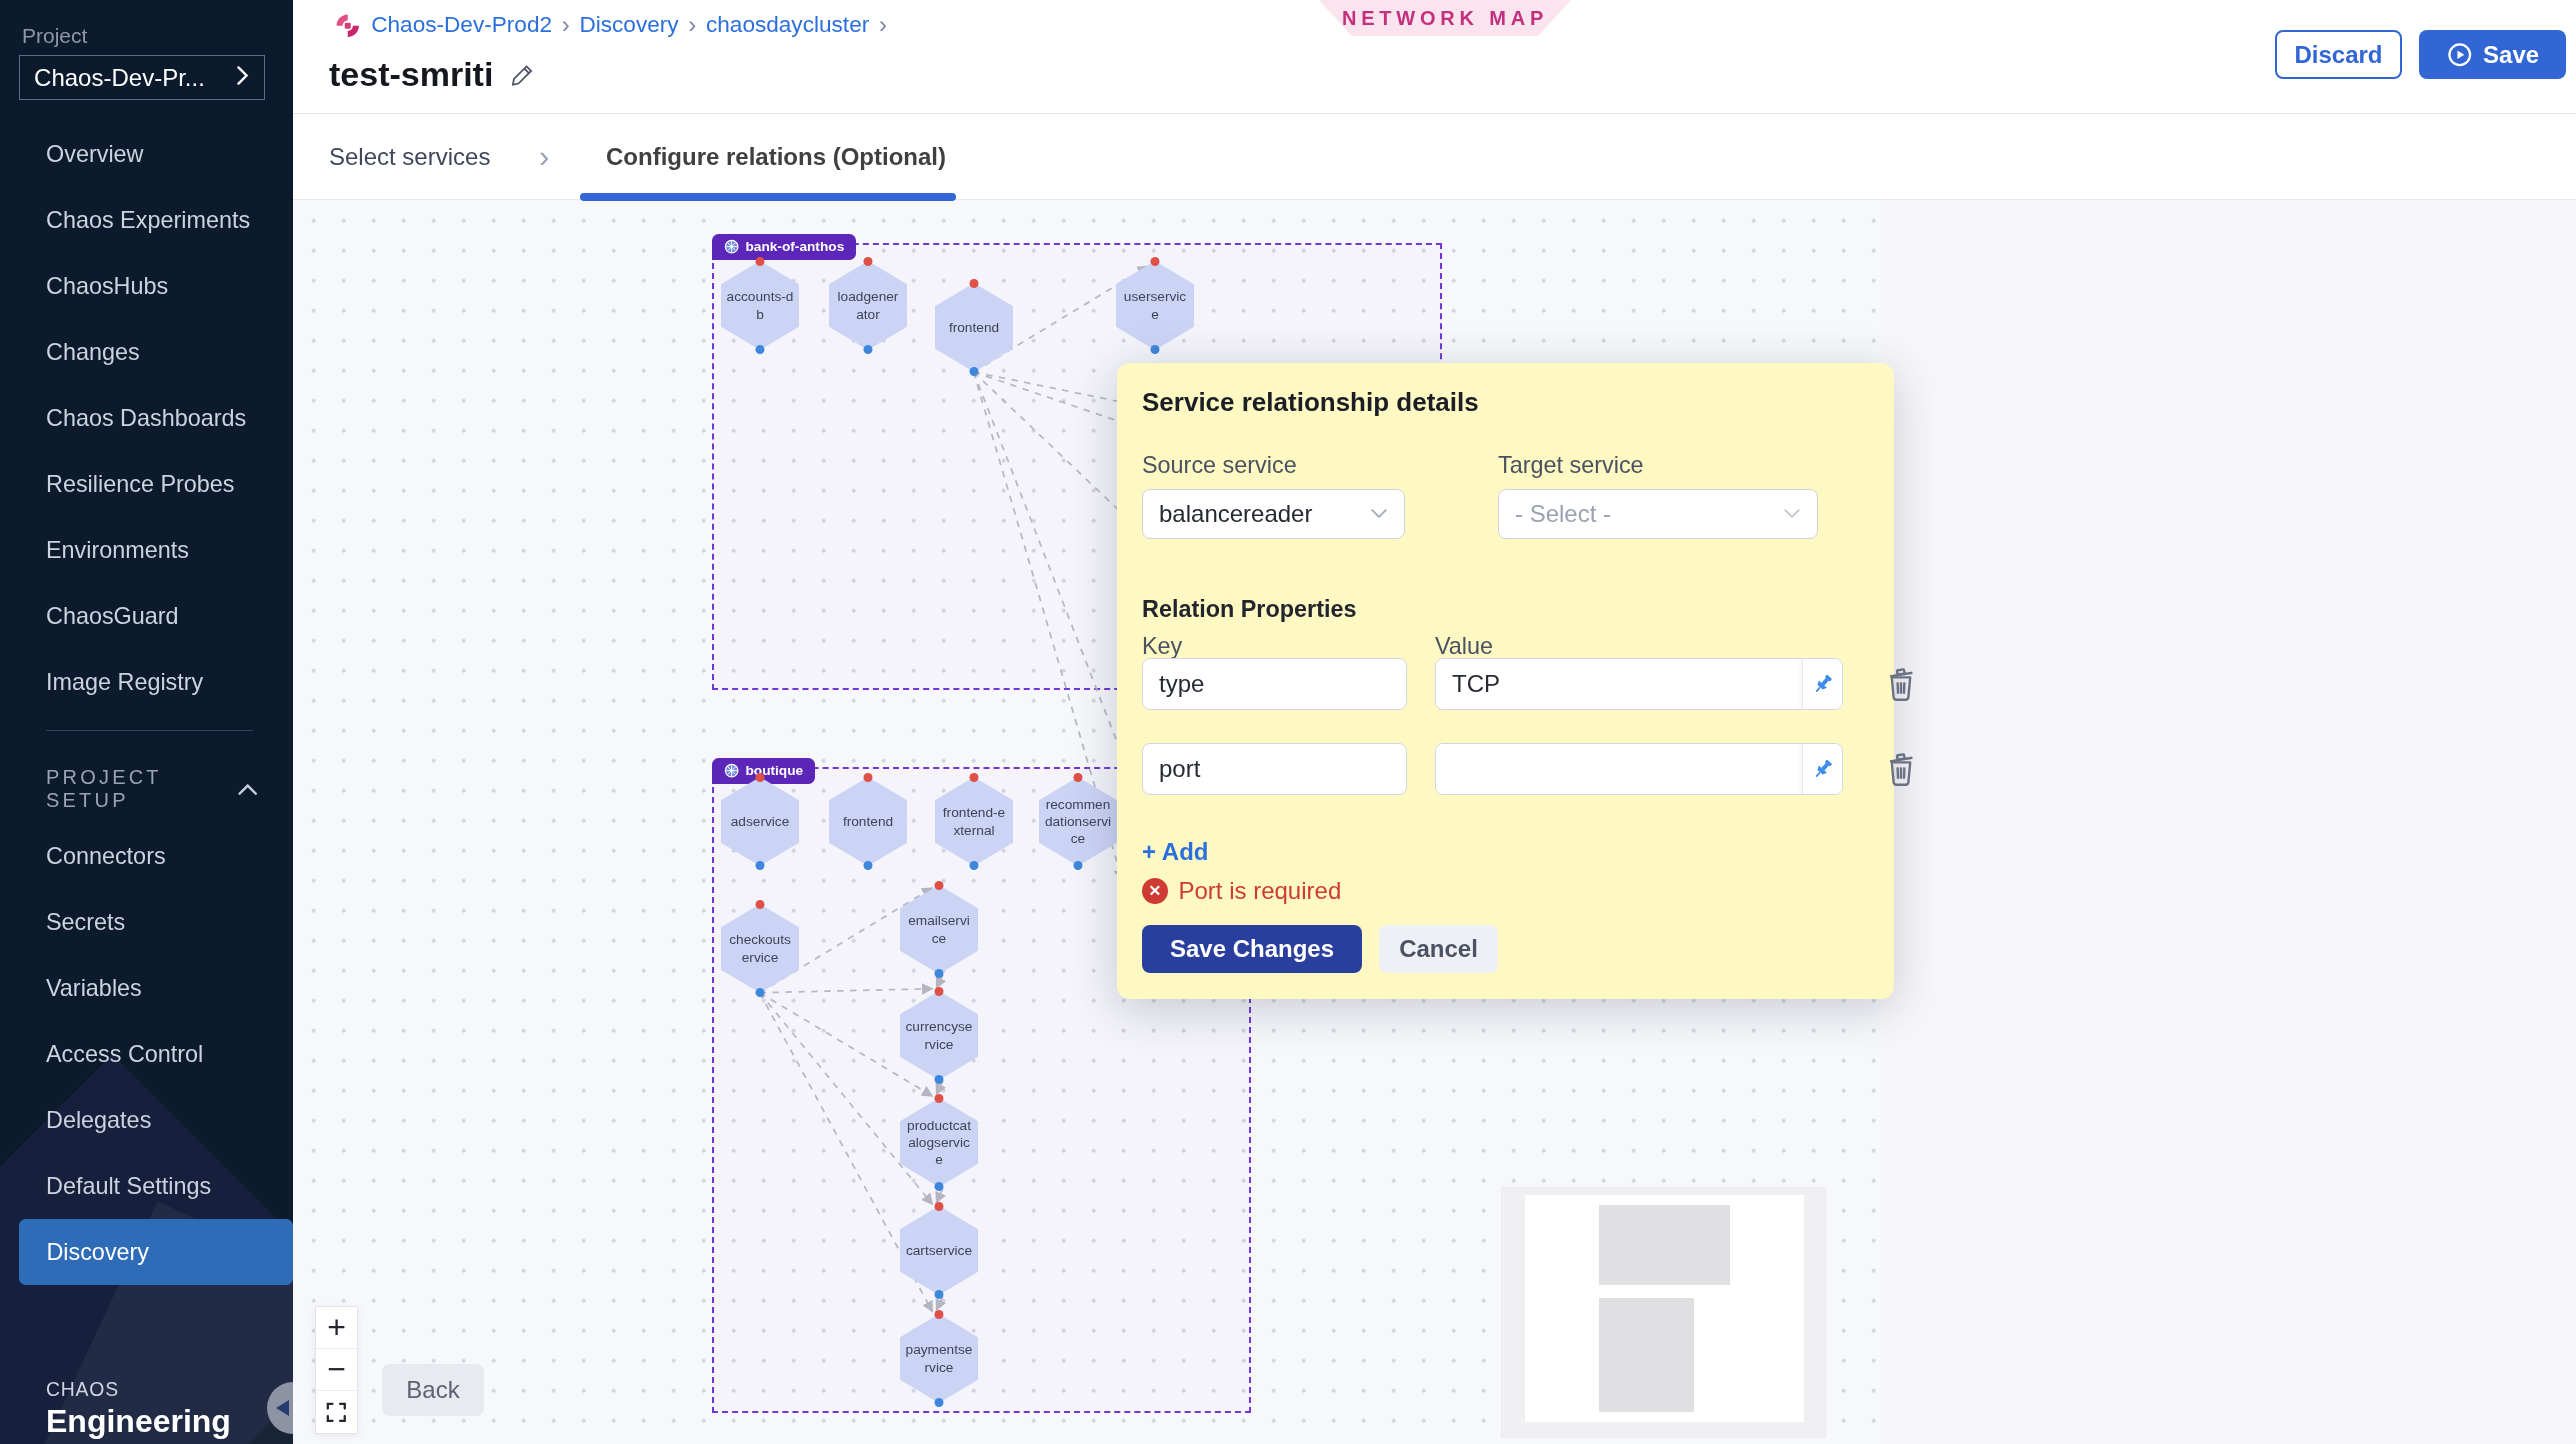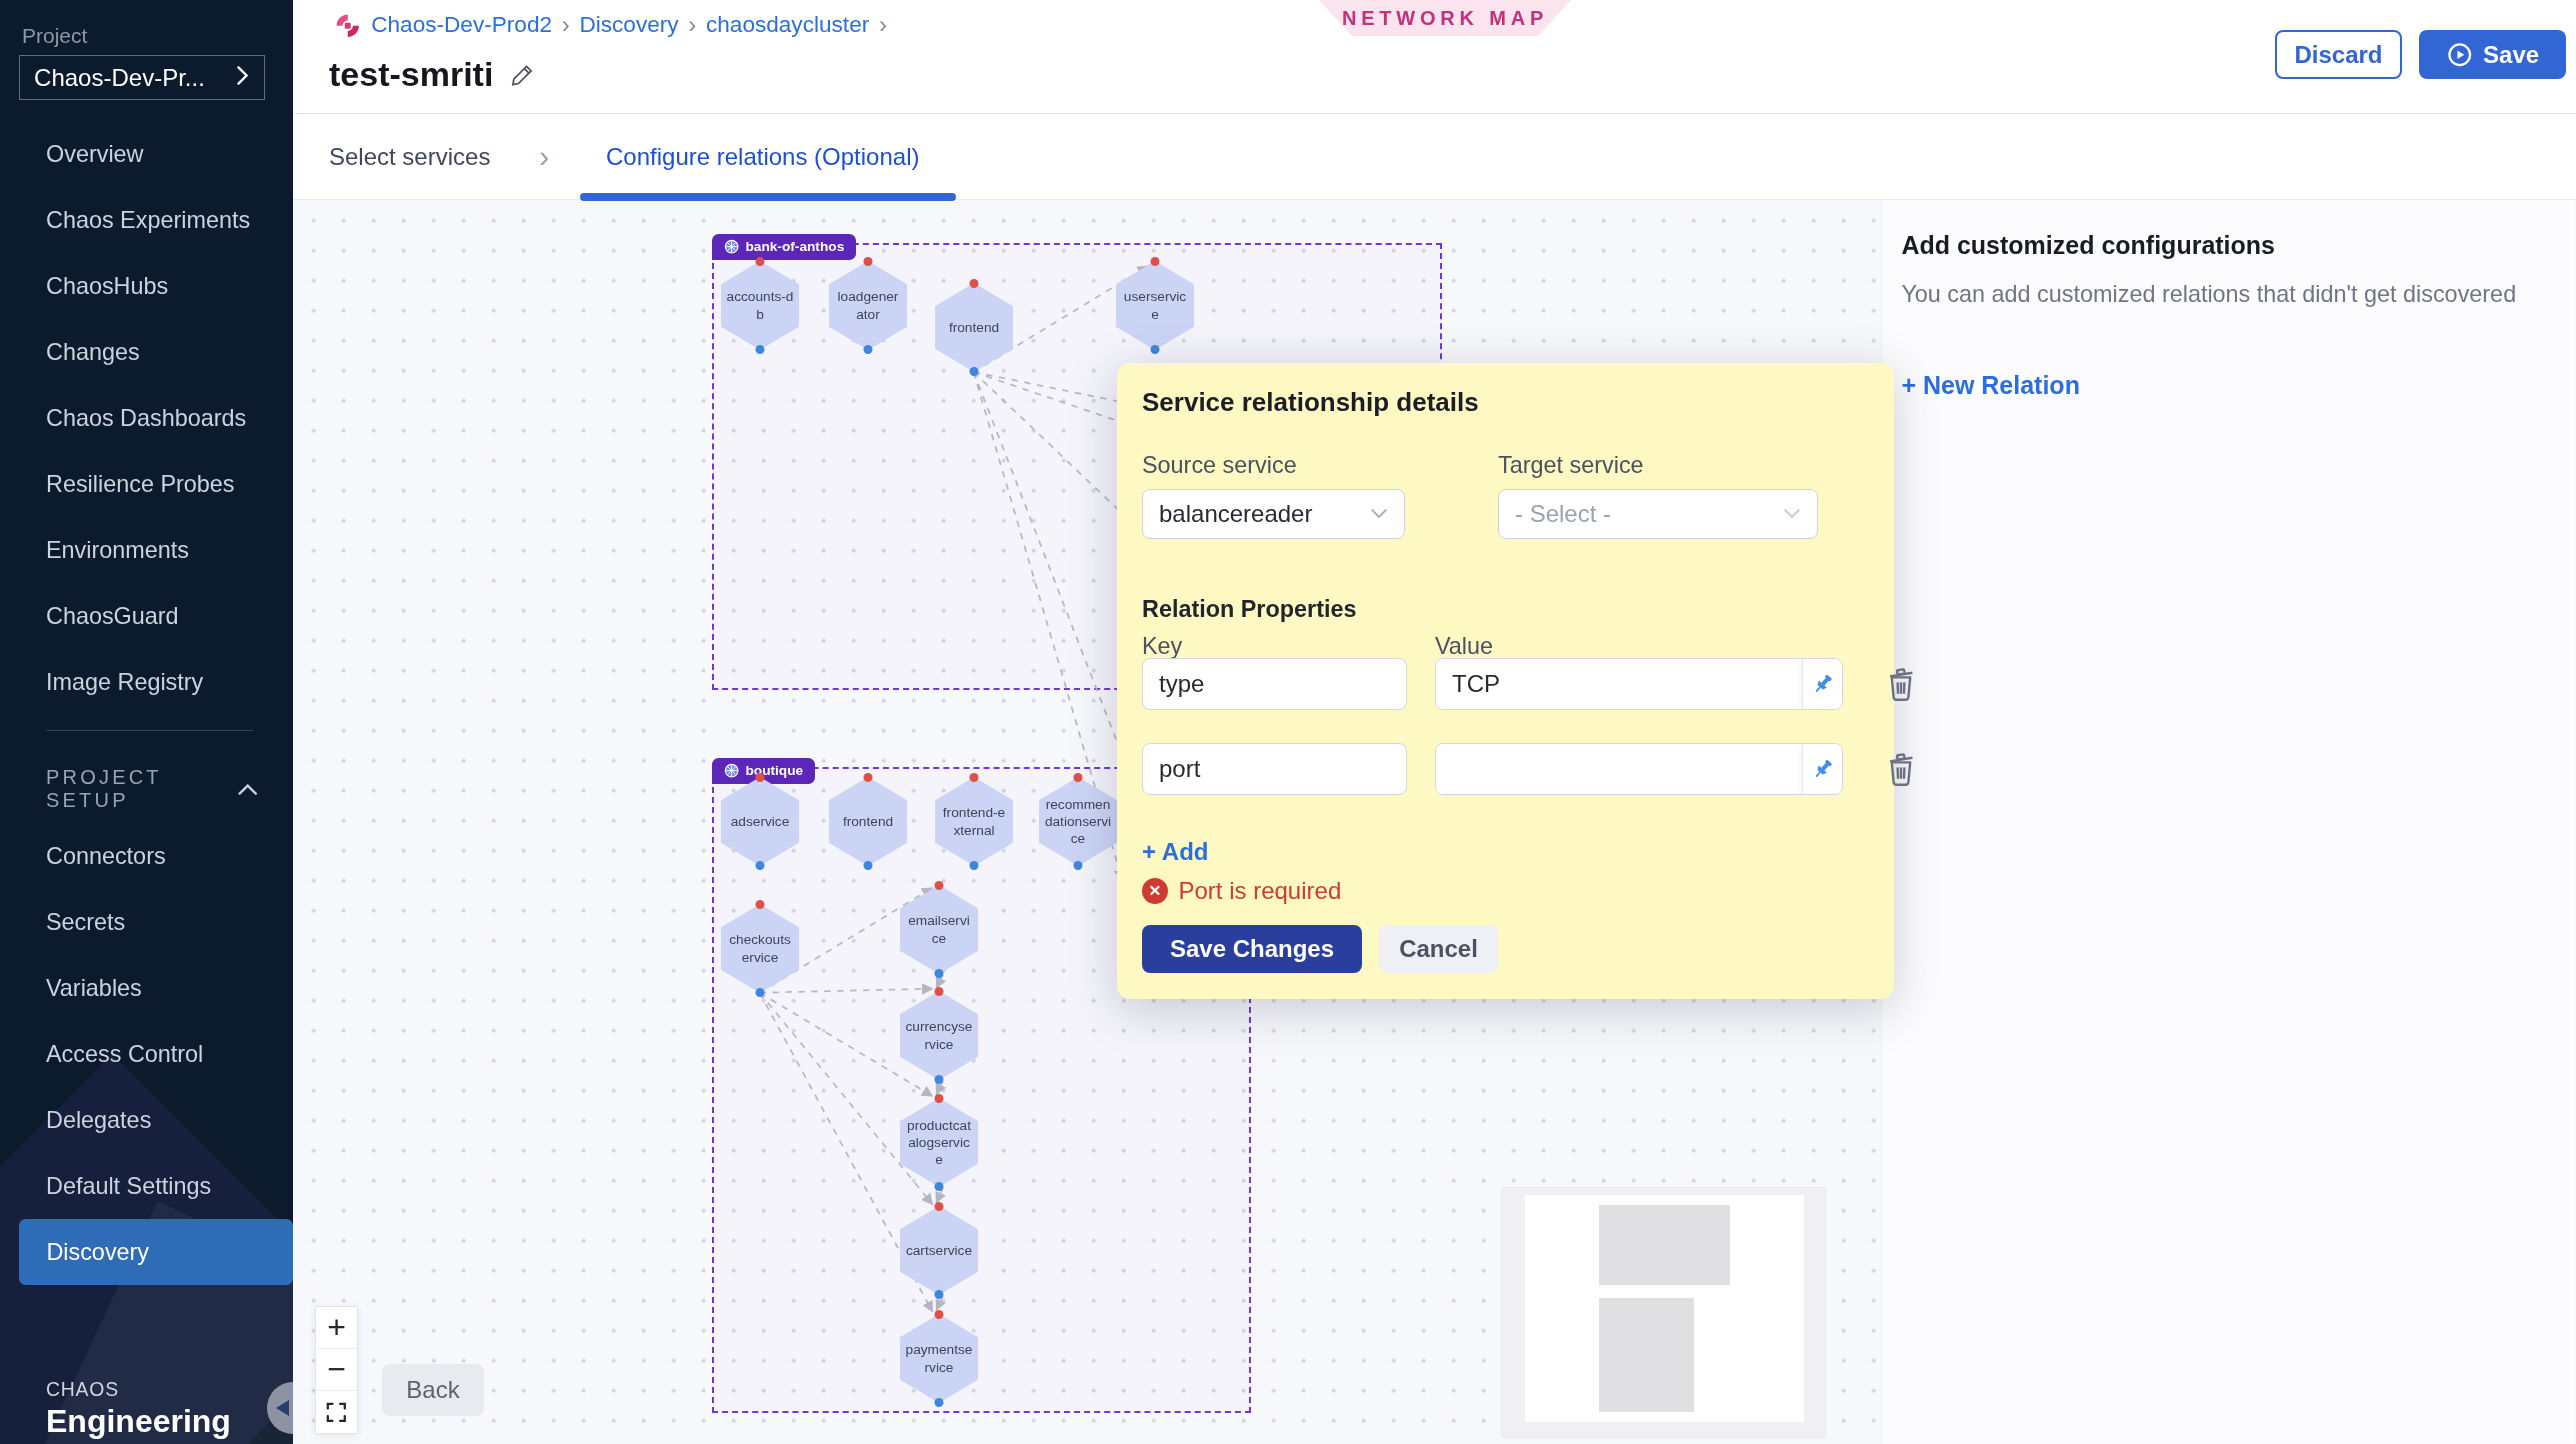--- a/index.html
+++ b/index.html
@@ -35,21 +35,21 @@
   .bc-sep { color:#7c89a0; font-size:24px; }
   .page-title-row { position:absolute; left:36px; top:55px; display:flex; align-items:center; gap:16px; }
   .page-title { font-size:34px; font-weight:600; color:#15181f; }
   .ribbon { position:absolute; left:1026px; top:0; width:252px; height:36px; background:#fbe4ee; clip-path:polygon(0 0,100% 0,87% 100%,13% 100%); display:flex; align-items:center; justify-content:center; color:#c2307e; font-weight:700; font-size:20px; letter-spacing:4.8px; z-index:3; }
   .btn-discard { position:absolute; left:1982px; top:30px; width:127px; height:49px; border:2.4px solid #3166d4; border-radius:8px; color:#3166d4; font-weight:700; font-size:24px; display:flex; align-items:center; justify-content:center; background:#fff; cursor:pointer; z-index:3; }
   .btn-save { position:absolute; left:2126px; top:30px; width:147px; height:49px; background:#3166d4; border-radius:8px; color:#fff; font-weight:700; font-size:24px; display:flex; align-items:center; justify-content:center; gap:9.7px; cursor:pointer; z-index:3; }
   .tabbar { position:absolute; left:0; top:114px; right:0; height:86px; background:#fff; border-bottom:1.6px solid #e7e8ee; z-index:2; }
   .tab { position:absolute; top:0; height:100%; display:flex; align-items:center; font-size:24px; cursor:pointer; }
   .tab.t1 { left:36px; color:#40475a; }
   .tab-chev { position:absolute; left:246px; top:0; height:100%; display:flex; align-items:center; color:#9aa2b2; font-size:31px; }
-  .tab.t2 { left:313px; color:#1d4ed8; font-weight:400; }
+  .tab.t2 { left:313px; color:#404040; font-weight:700; }
   .tab-underline { position:absolute; left:287px; bottom:-1.6px; width:376px; height:7.3px; background:#3166d4; border-radius:4.8px; }
 
   
   .canvas { position:absolute; left:0; top:200px; width:1588px; height:1244px; background-color:#f7f8fb; background-image:radial-gradient(#d3d4df 2px, transparent 2px); background-size:30px 30px; background-position:5.7px 5.7px; overflow:hidden; }
   .edges { position:absolute; left:0; top:0; z-index:2; }
   .cluster { position:absolute; border:2.4px dashed #7036d8; background:rgba(112,54,216,0.02); z-index:1; }
   .cluster-pill { position:absolute; left:-2.4px; top:-11.3px; height:26px; background:#5c27b8; border-radius:6.5px 6.5px 6.5px 0; display:flex; align-items:center; gap:6.5px; padding:0 12px; color:#fff; font-size:13.7px; font-weight:700; white-space:nowrap; }
   .node { position:absolute; width:78px; height:89px; z-index:3; cursor:pointer; }
   .hex { position:absolute; inset:0; background:#ccd4f6; clip-path:polygon(50% 0,100% 26%,100% 74%,50% 100%,0 74%,0 26%); }
   .node-label { position:absolute; inset:0; display:flex; align-items:center; justify-content:center; text-align:center; font-size:13.7px; color:#3e4457; padding:0 5px; word-break:break-all; line-height:1.25; }
@@ -355,25 +355,20 @@
           <div class="dot b"></div>
         </div>
         <div class="node" style="left: 607px; top: 1114px;">
           <div class="hex"></div>
           <div class="node-label">paymentservice</div>
           <div class="dot r"></div>
           <div class="dot b"></div>
         </div>
       </div>
 
-    <aside class="panel">
-      <div class="panel-title">Add customized configurations</div>
-      <div class="panel-sub">You can add customized relations that didn't get discovered</div>
-      <div class="panel-new">+ New Relation</div>
-    </aside>
 
     <div class="modal">
       <div class="m-title">Service relationship details</div>
 
       <div class="m-label" style="left:25px;top:89px;">Source service</div>
       <div class="m-select" style="left:25px;top:126px;width:263px;">
         <span>balancereader</span>
         <svg width="18" height="11.3" viewBox="0 0 22 14" fill="none" stroke="#a6adbd" stroke-width="2.5">
             <path d="M2 2 L11 11 L20 2"></path>
           </svg>

